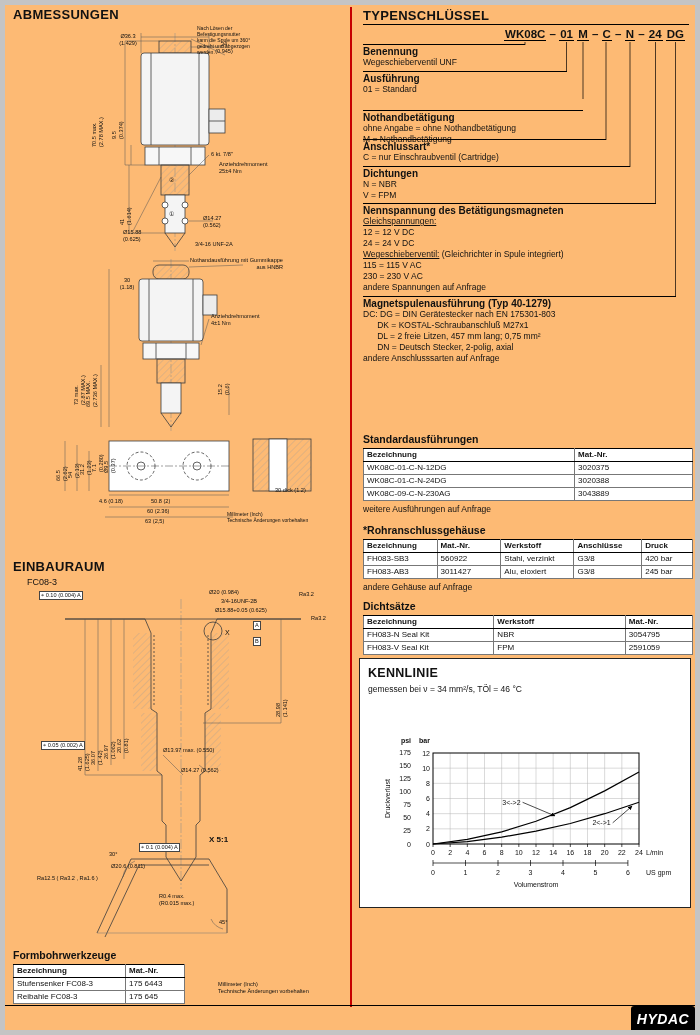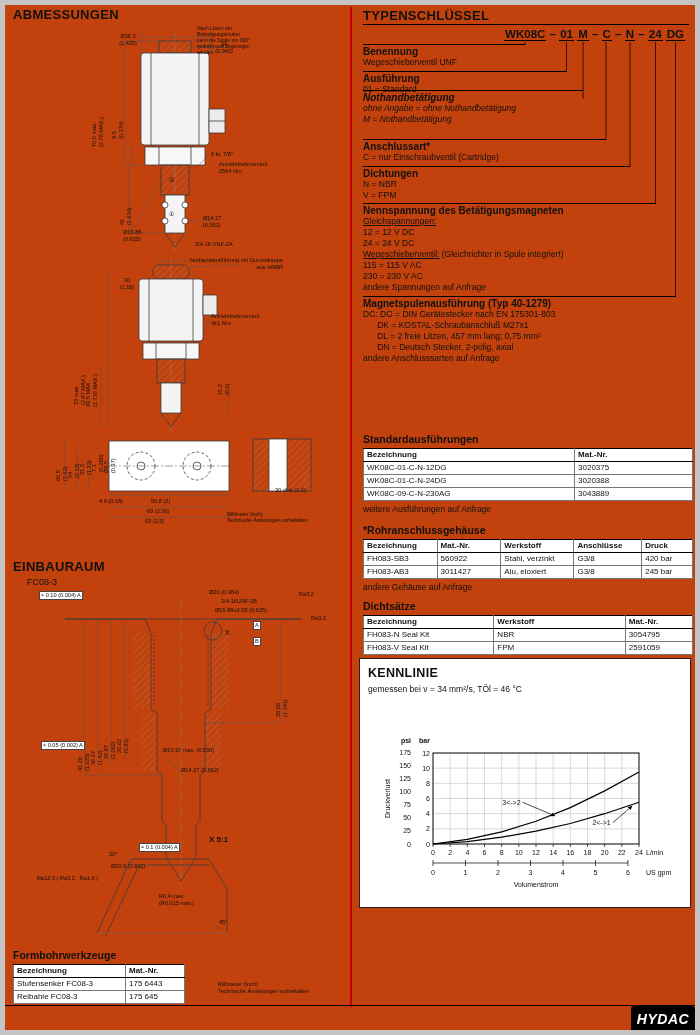--- a/index.html
+++ b/index.html
@@ -1,16 +1,16 @@
 <!DOCTYPE html>
 <html><head>
 <meta charset="utf-8">
 <style>
   html,body{margin:0;padding:0;background:#9a9a9a;font-family:"Liberation Sans","DejaVu Sans",sans-serif;}
-  .page{position:relative;width:700px;height:1035px;background:#c2410c;border:5px solid #c4c4c4;outline:1px solid #8f8f8f;box-sizing:border-box;margin:0 auto;overflow:hidden;color:#111;}
+  .page{position:relative;width:700px;height:1035px;background:#fdba74;border:5px solid #c4c4c4;outline:1px solid #8f8f8f;box-sizing:border-box;margin:0 auto;overflow:hidden;color:#111;}
   h1{position:absolute;left:0;margin:0;font-size:13px;font-weight:bold;letter-spacing:.3px;}
   h2{margin:0 0 3px 0;font-size:10.5px;font-weight:bold;}
   .col-left{position:absolute;left:8px;top:0;width:340px;height:1005px;}
   .col-right{position:absolute;left:352px;top:0;width:338px;height:1005px;}
   .divider{position:absolute;left:345px;top:2px;width:2px;height:1000px;background:#c60000;}
   .fig{position:absolute;left:0;width:334px;}
   .fig svg{position:absolute;left:0;top:0;}
   .subhead{position:absolute;left:14px;font-size:9px;}
   .lbl{position:absolute;font-size:5.6px;line-height:1.2;white-space:pre;color:#111;transform-origin:0 0;}
   .lbl.box{border:1px solid #444;padding:0 1px;background:#fff;}
@@ -493,21 +493,21 @@
         </svg>
     </div>
   <div class="tsec" style="top: 39px; width: 162px;">
         <div class="tsh">Benennung</div>
         <div class="tsl">Wegeschieberventil UNF</div>
       </div>
       <div class="tsec" style="top: 66px; width: 203.5px;">
         <div class="tsh">Ausführung</div>
         <div class="tsl">01 = Standard</div>
       </div>
-      <div class="tsec" style="top: 85px; width: 220px; font-style: italic;">
+      <div class="tsec" style="top: 105px; width: 220px;">
         <div class="tsh">Nothandbetätigung</div>
         <div class="tsl">ohne Angabe = ohne Nothandbetätigung</div>
         <div class="tsl">M = Nothandbetätigung</div>
       </div>
       <div class="tsec" style="top: 134px; width: 243px;">
         <div class="tsh">Anschlussart*</div>
         <div class="tsl">C = nur Einschraubventil (Cartridge)</div>
       </div>
       <div class="tsec" style="top: 161px; width: 267px;">
         <div class="tsh">Dichtungen</div>

